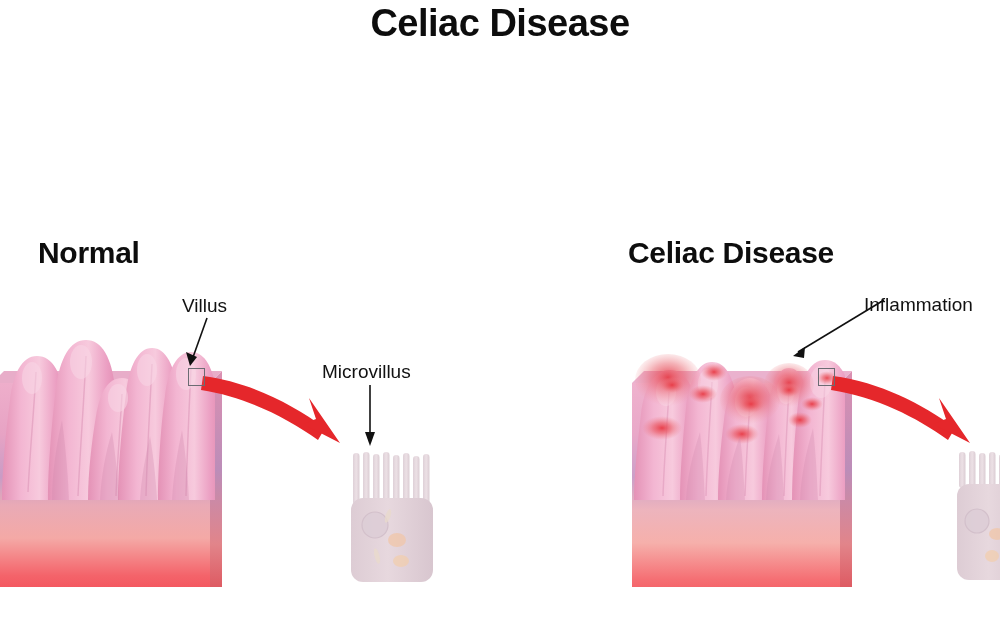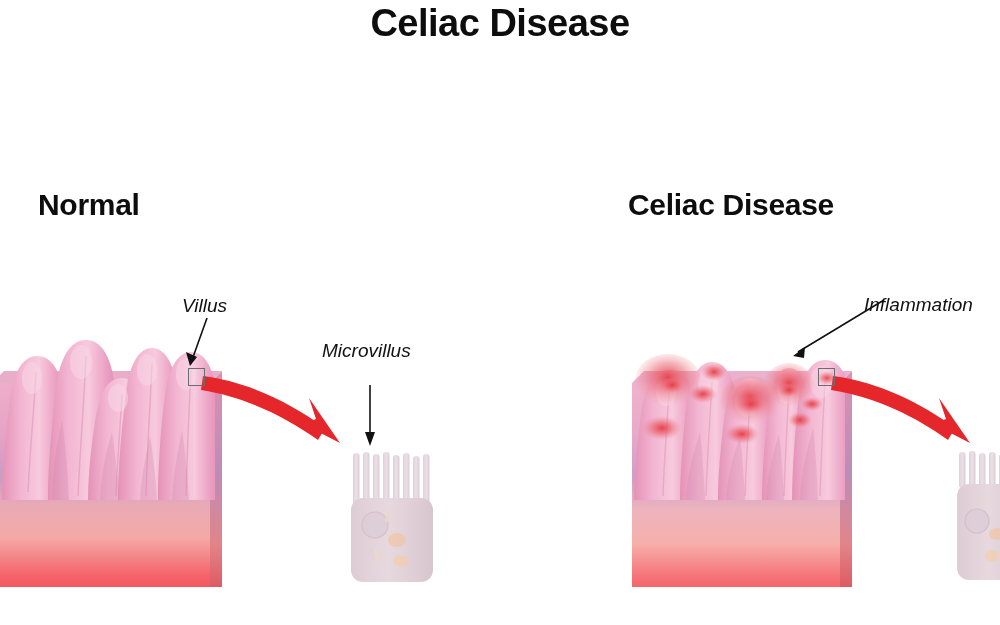--- a/index.html
+++ b/index.html
@@ -14,31 +14,31 @@
 
   .title{
     position:absolute;top:2px;left:0;width:1000px;
     text-align:center;
     font-size:38px;font-weight:bold;color:#0d0d0d;
     letter-spacing:-0.5px;
   }
   .panel-label{
     position:absolute;
     font-size:30px;font-weight:bold;color:#0d0d0d;
-    letter-spacing:-0.3px;white-space:nowrap;
+    letter-spacing:-0.3px;white-space:nowrap;margin-top:48px;
   }
   #label-normal{left:38px;top:188px;}
   #label-celiac{left:628px;top:188px;}
 
   .anno{
     position:absolute;
-    font-size:19px;color:#111;white-space:nowrap;font-style:italic;
+    font-size:19px;color:#111;white-space:nowrap;
   }
   #anno-villus{left:182px;top:295px;}
-  #anno-microvillus{left:322px;top:340px;}
+  #anno-microvillus{left:322px;top:361px;}
   #anno-inflammation{left:864px;top:294px;}
 
   svg.layer{position:absolute;left:0;top:0;width:1000px;height:625px;}
 
   .marker-box{
     position:absolute;
     width:15px;height:16px;
     border:1px solid #6b6b72;
     background:rgba(255,255,255,0.06);
   }

